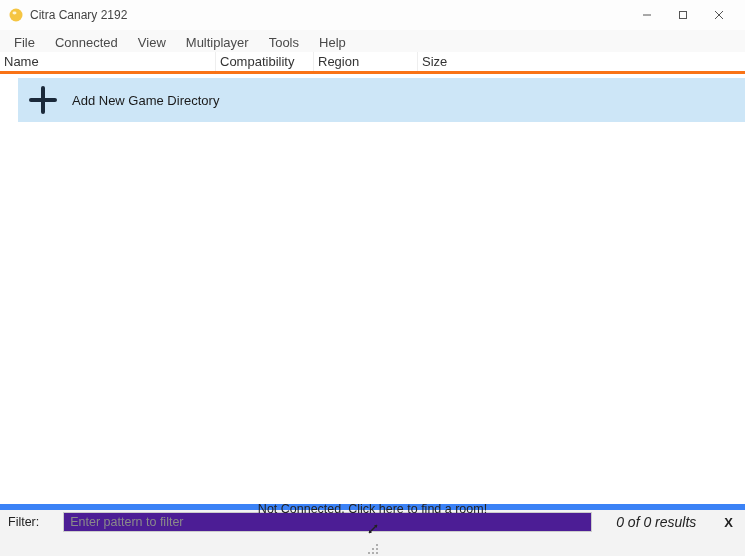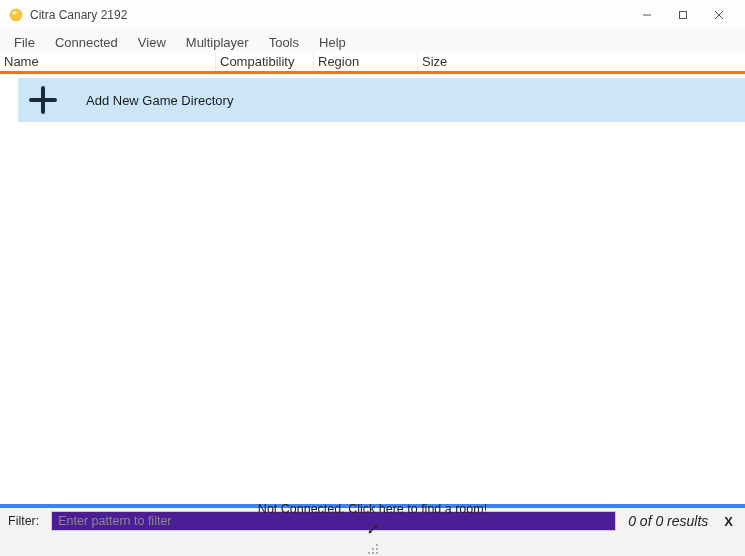--- a/index.html
+++ b/index.html
@@ -76,38 +76,38 @@
     height: calc(100% - 30px - 22px - 22px - 60px);
     overflow: auto;
   }
   .add-row {
     margin: 4px 0 0 18px;
     height: 44px;
     background: #cde6f7;
     display: flex;
     align-items: center;
     padding-left: 10px;
-    gap: 28px;
+    gap: 14px;
   }
   .plus-icon {
     width: 30px; height: 30px;
     display: flex; align-items: center; justify-content: center;
   }
   .plus-icon svg { width: 30px; height: 30px; }
   .add-row-label { font-size: 13px; color: #1a1a1a; }
   .filter-bar {
     position: absolute;
     left: 0; right: 0; bottom: 22px;
     height: 30px;
     background: #f3f3f3;
-    border-top: 4px solid #3b82f6;
+    border-top: 6px solid #3b82f6;
     display: flex;
     align-items: center;
     padding: 0 8px;
-    gap: 12px;
+    gap: 24px;
   }
   .filter-label { font-size: 12.5px; color: #222; }
   .filter-input {
     flex: 1;
     height: 20px;
     border: 1px solid #ccc;
     background: #4c1d95;
     padding: 0 6px;
     font-size: 12.5px;
     color: #888;

